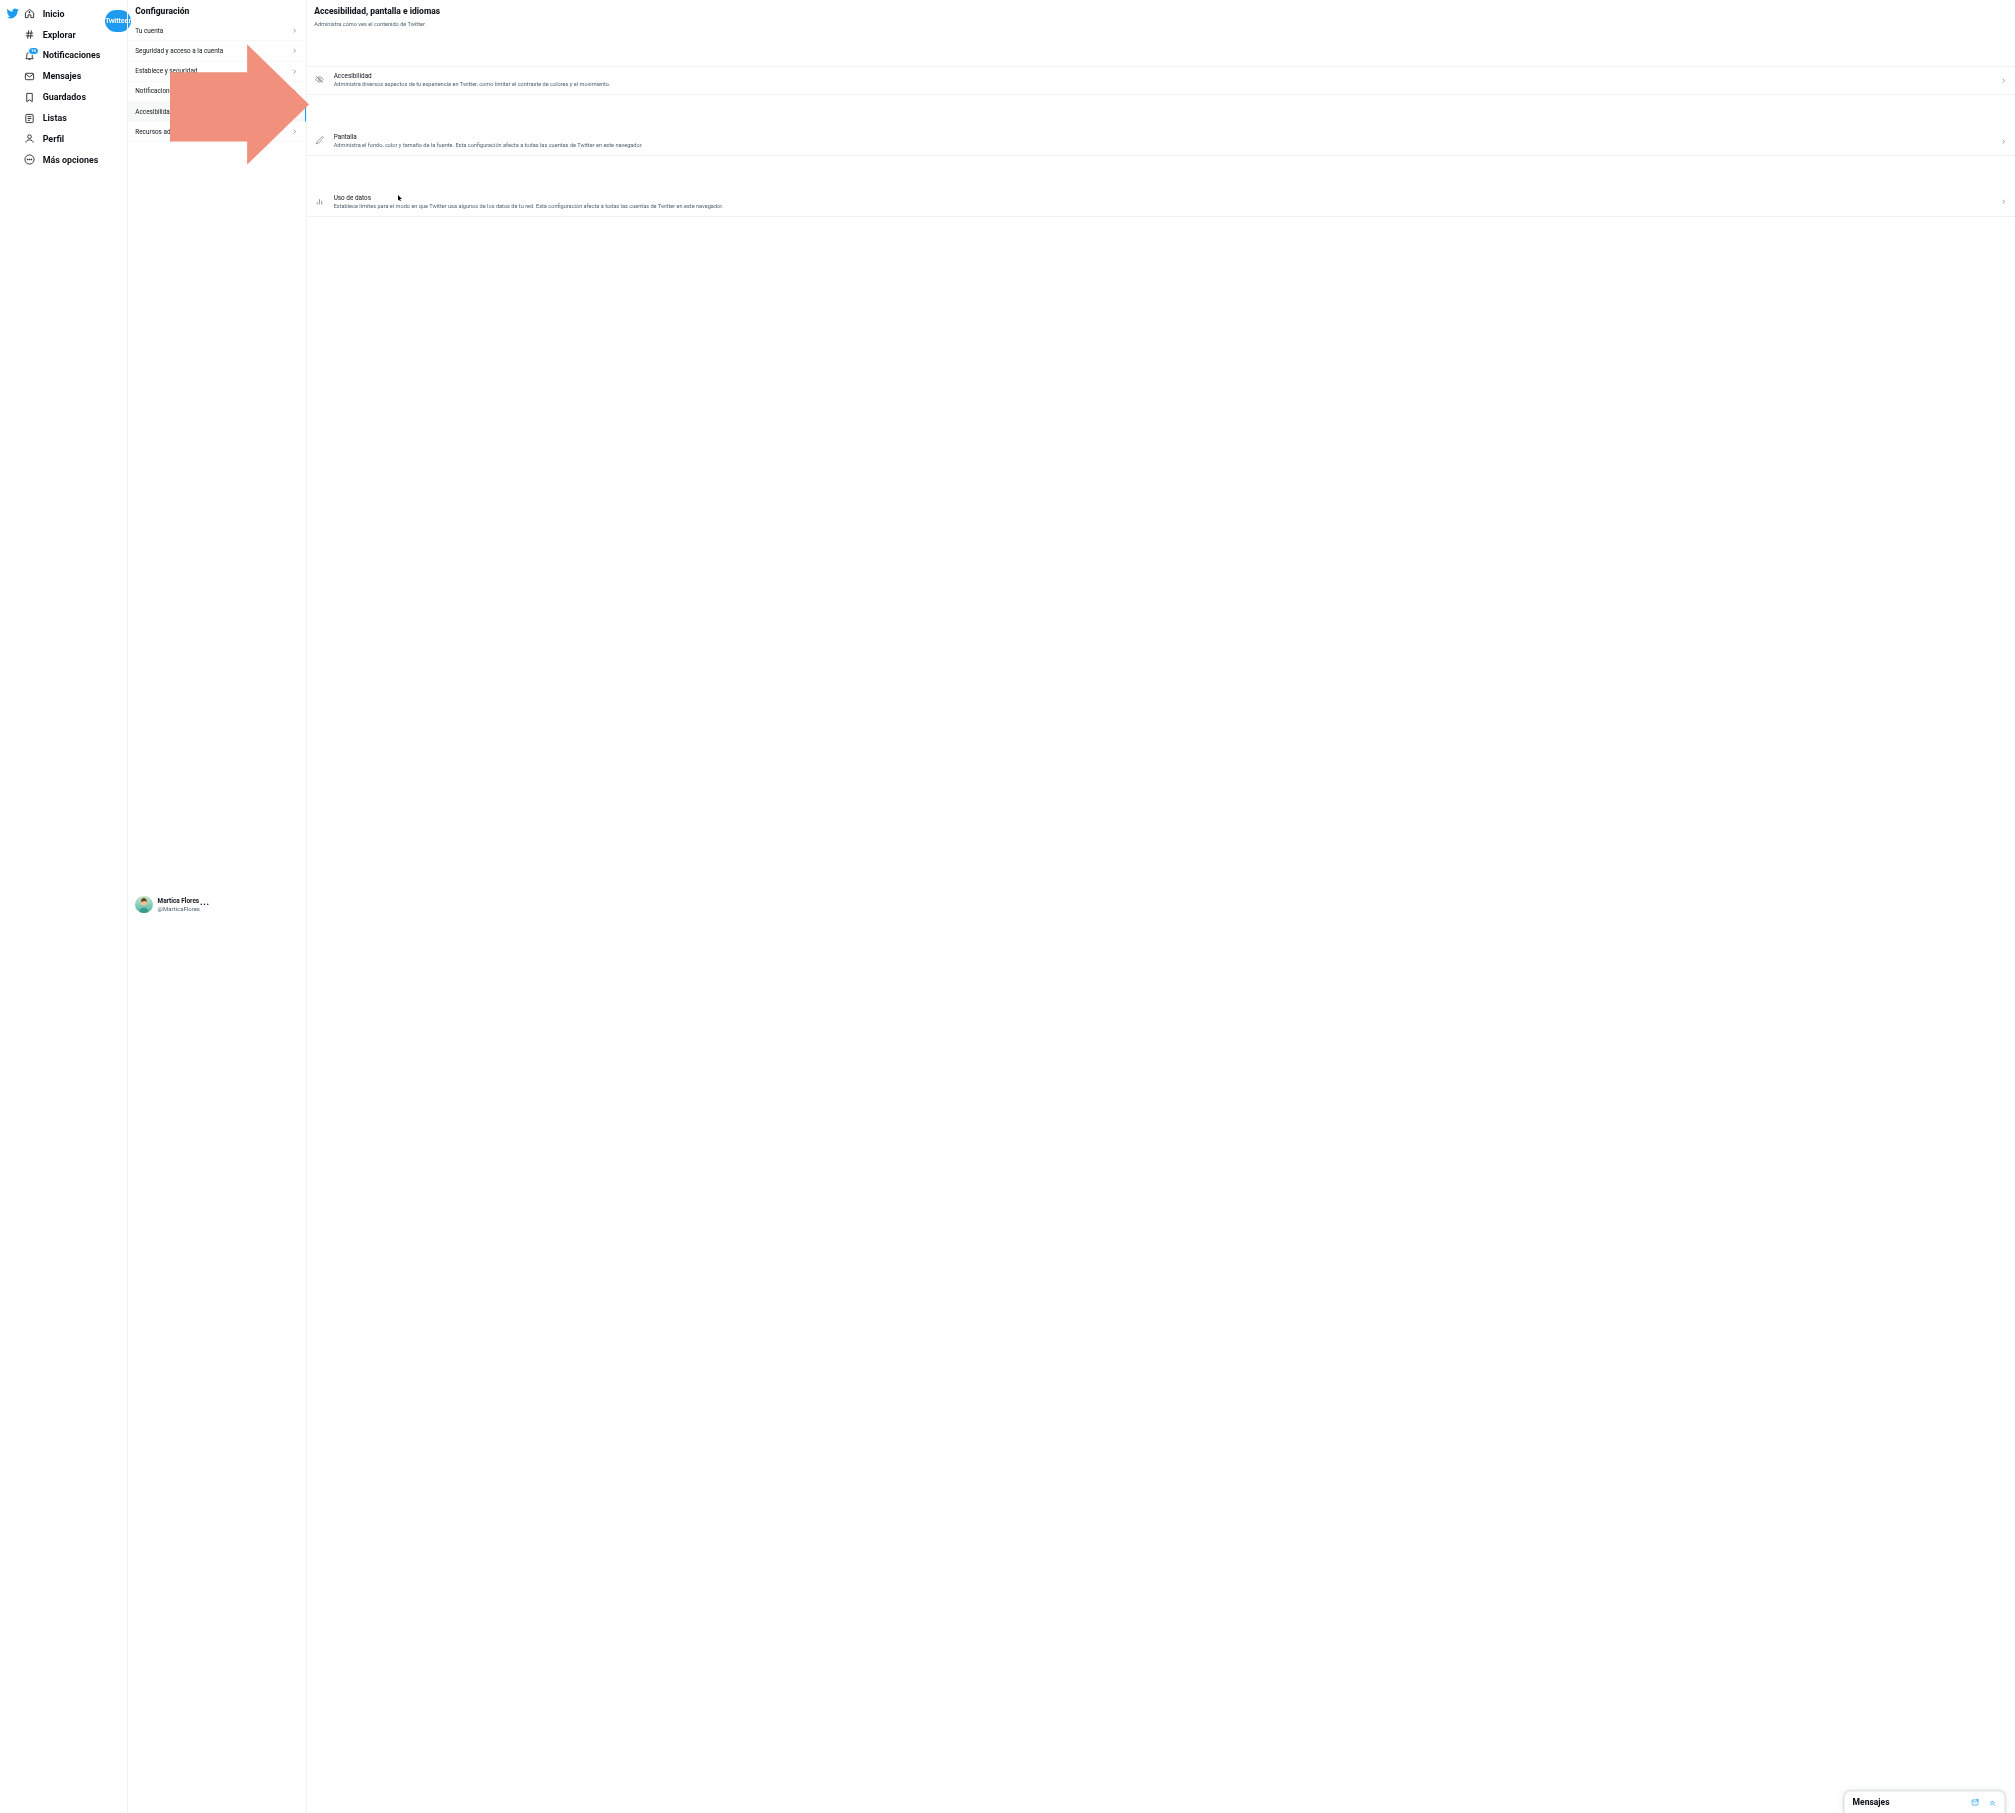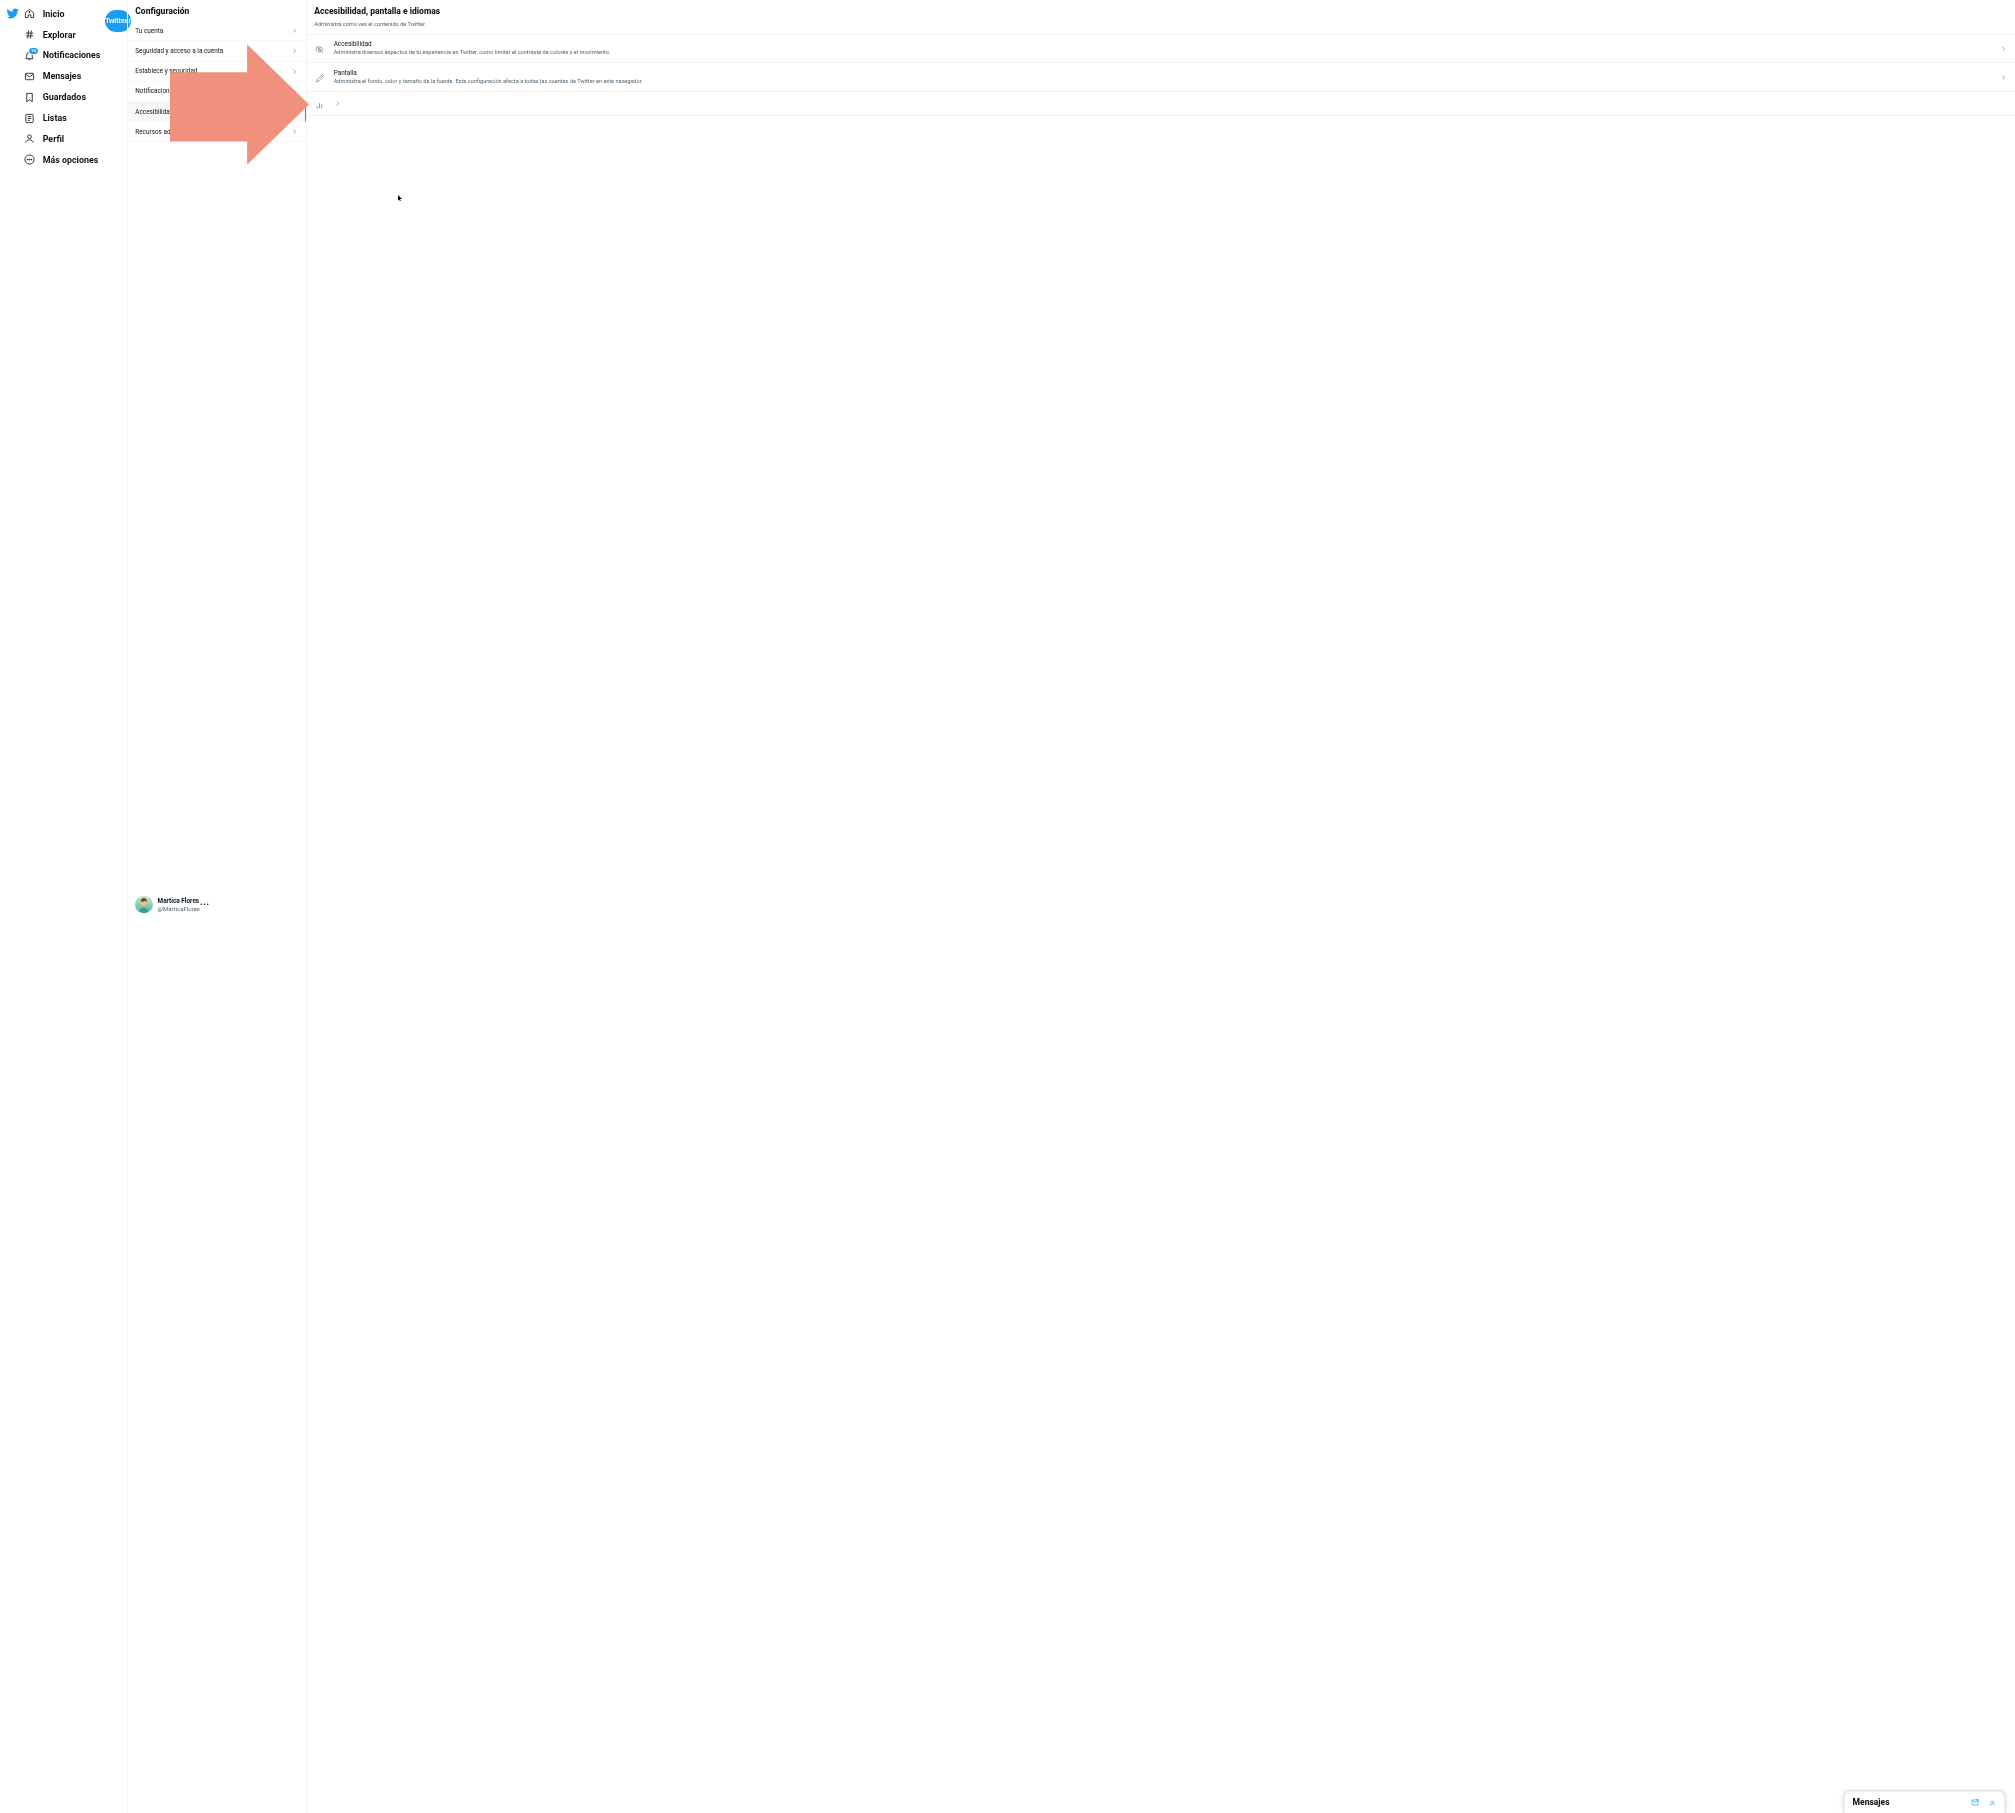--- a/index.html
+++ b/index.html
@@ -105,24 +105,25 @@
   border-right: 0.8px solid #1d9bf0;
 }
 .settings-row-label { font-size: 6.4px; color: #0f1419; }
 .chev { color: #536471; }
 .detail-desc {
   padding: 0 7.3px 6.4px 7.3px;
   font-size: 5.6px;
   color: #536471;
 }
 .detail-item {
-  display: flex; align-items: center;
+  display: flex; align-items: flex-start;
   padding: 5.6px 7.3px;
   border-bottom: 0.4px solid #eff3f4;
   cursor: pointer;
+  margin-top: 32px;
 }
 .detail-item:first-of-type { border-top: 0.4px solid #eff3f4; }
 .detail-icon {
   width: 9.7px; height: 9.7px;
   color: #536471;
   margin-top: 2.4px;
   margin-right: 9.7px;
   display: flex; align-items: center; justify-content: center;
   flex-shrink: 0;
 }
@@ -360,20 +361,24 @@
       </span>
   </div>
 
 
   <div class="detail-item">
     <span class="detail-icon">
       <svg viewBox="0 0 24 24" width="8.9" height="8.9" fill="none" stroke="currentColor" stroke-width="1.8">
           <path d="M6 20V14M12 20V6M18 20V10"></path>
         </svg>
     </span>
+    <div class="detail-texts">
+      <div class="detail-title">Uso de datos</div>
+      <div class="detail-sub">Establece límites para el modo en que Twitter usa algunos de los datos de tu red. Esta configuración afecta a todas las cuentas de Twitter en este navegador.</div>
+    </div>
     <span class="detail-chev">
         <svg width="7.3" height="7.3" viewBox="0 0 24 24" fill="none" stroke="currentColor" stroke-width="2">
           <path d="m9 6 6 6-6 6"></path>
         </svg>
       </span>
   </div>
 </section>
 
 <div class="annotation-arrow">
   <svg width="139" height="121" viewBox="0 0 346 300">

